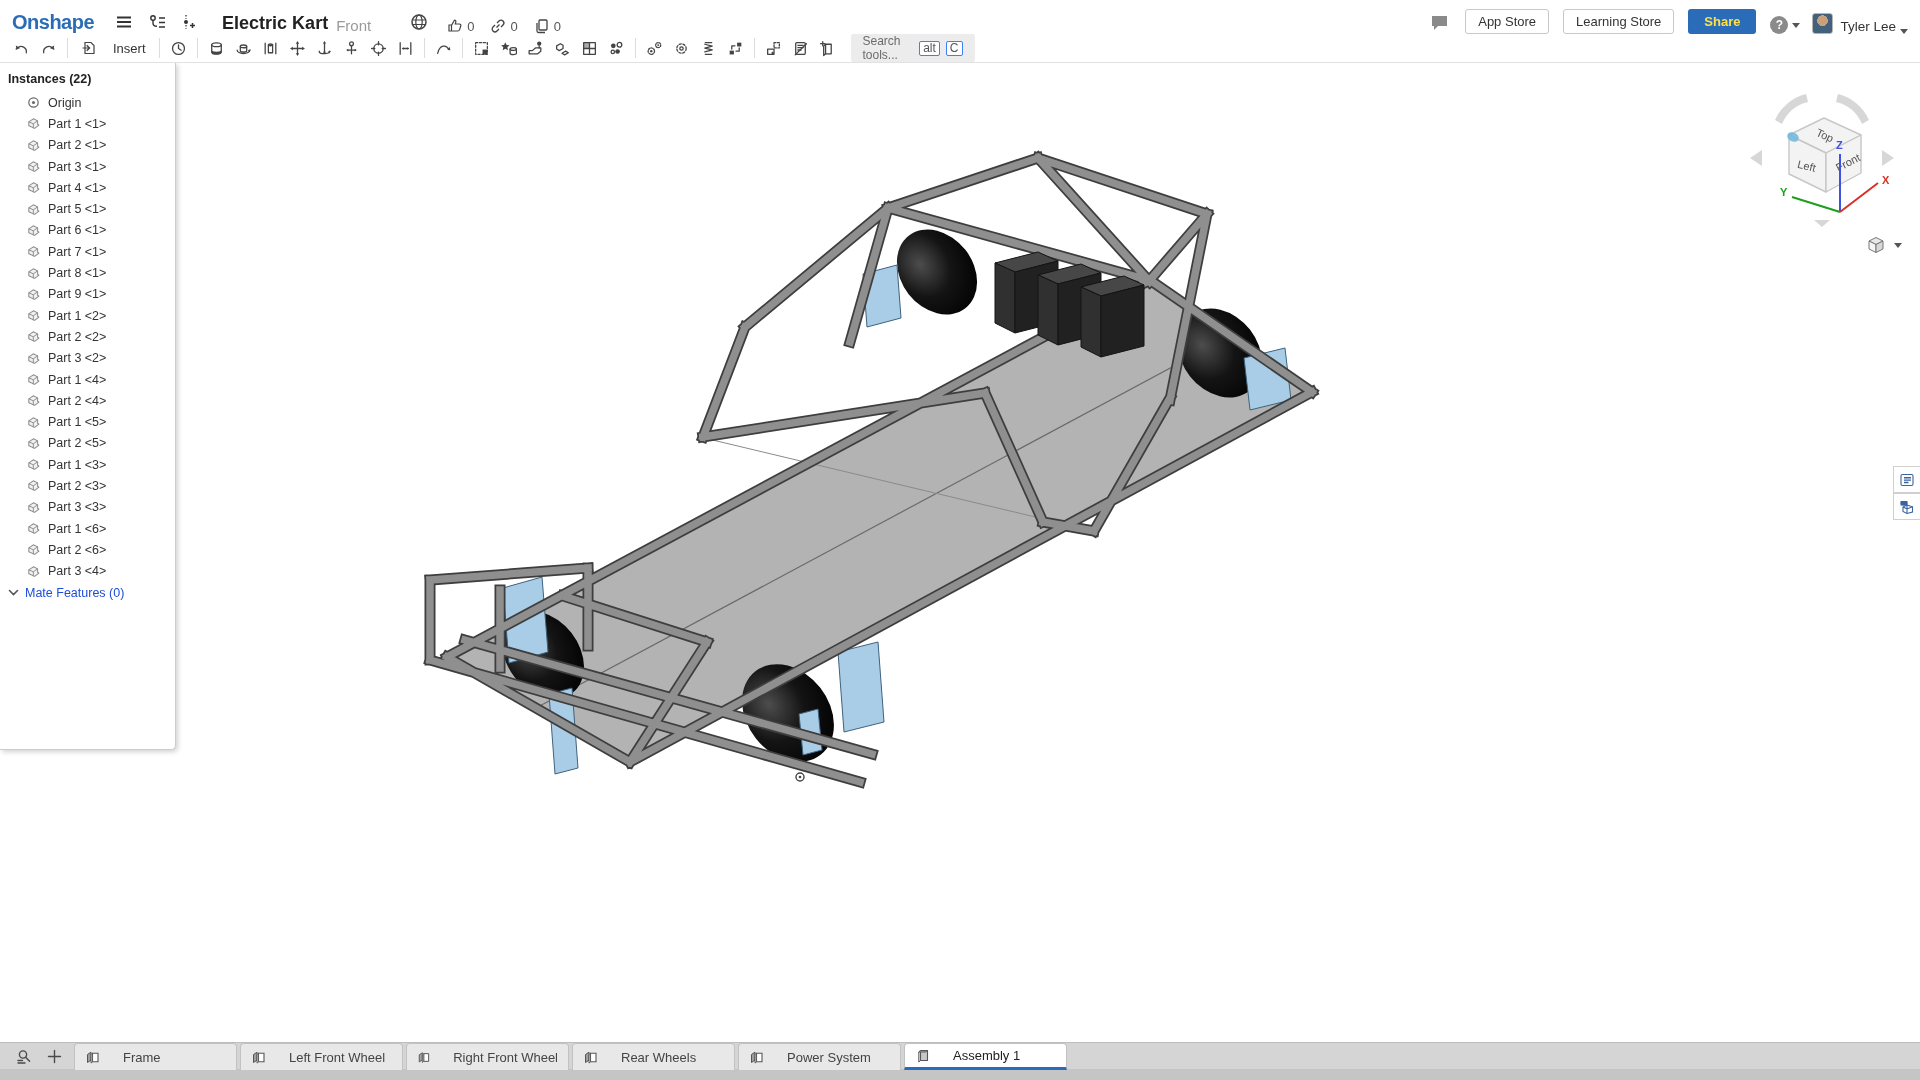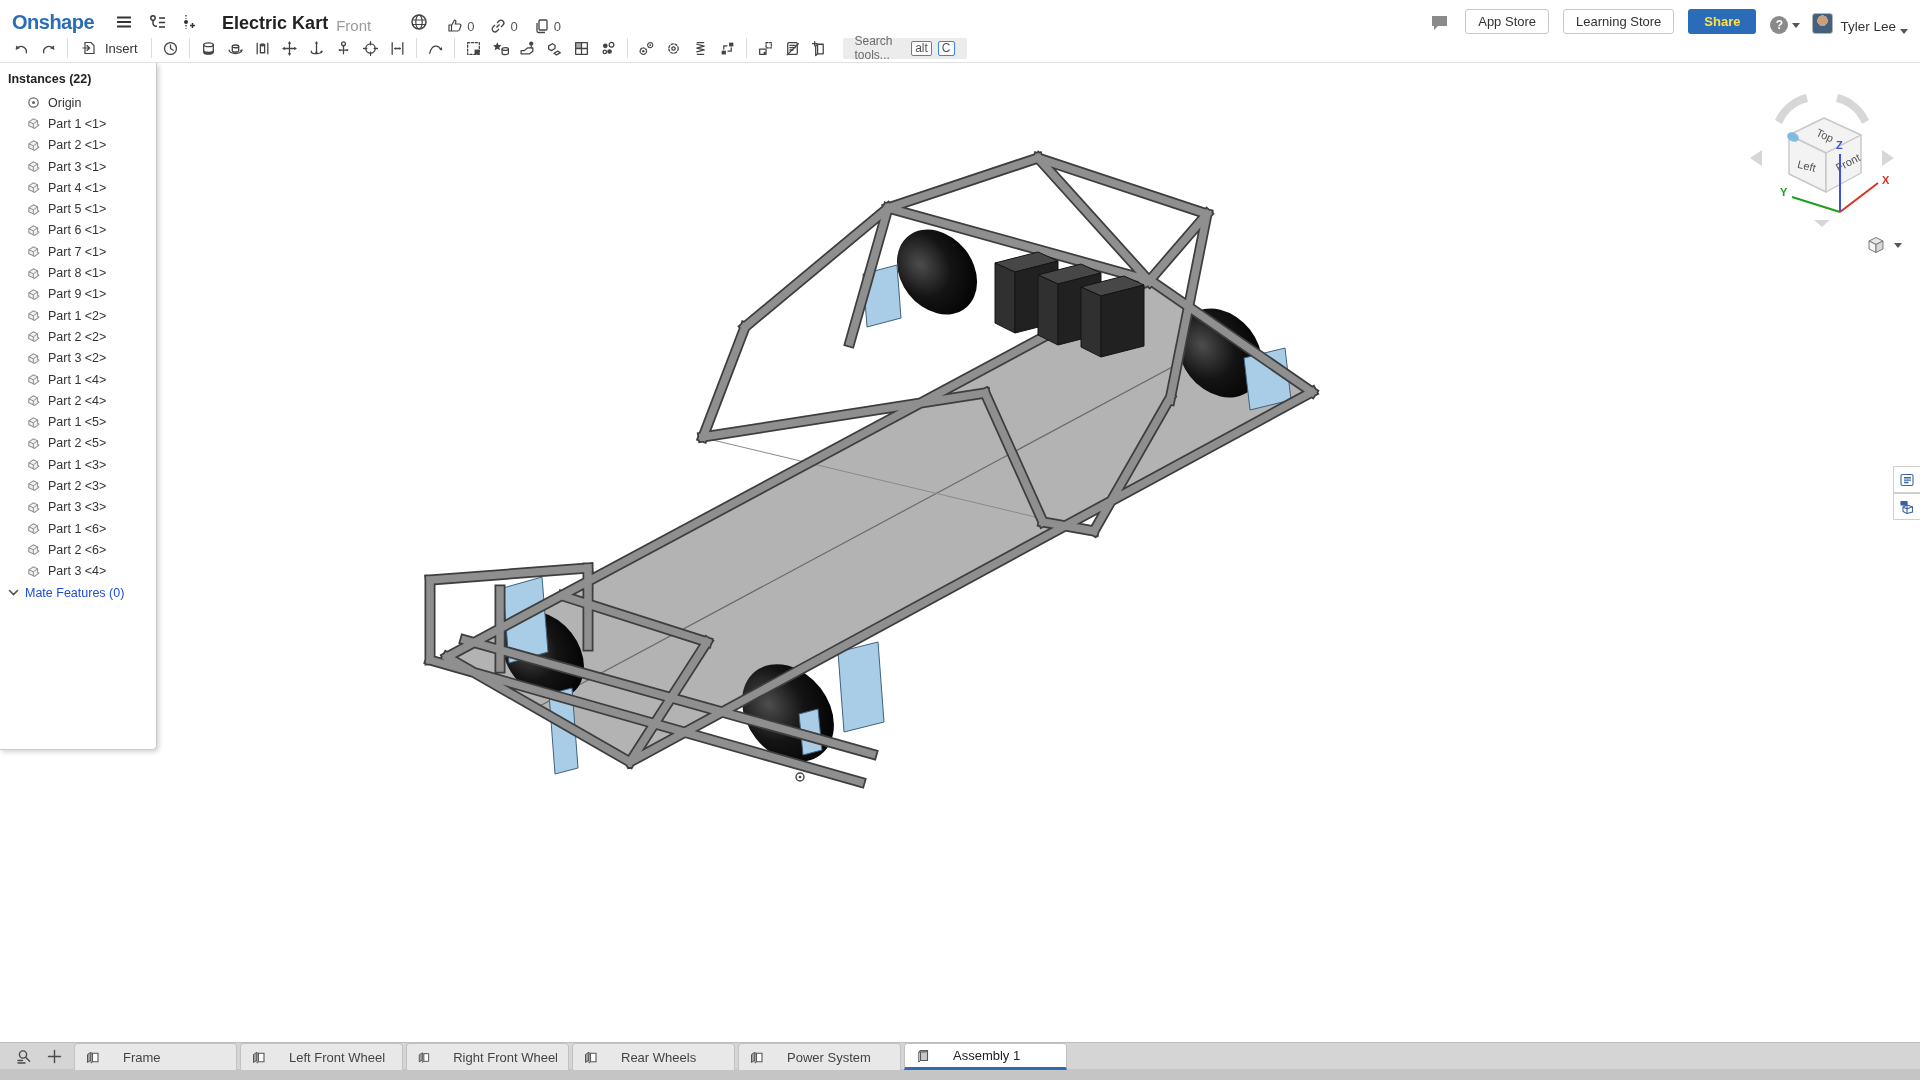--- a/index.html
+++ b/index.html
@@ -34,23 +34,23 @@
   .user-name { font-size:13.5px; color:#333; margin-left:7px; }
 
   
   .toolbar { position:absolute; top:34px; left:0; right:0; height:29px; background:#fff;
              border-bottom:1px solid #e2e2e2; display:flex; align-items:center; padding:0 8px; z-index:39; }
   .tb-icon { width:27px; height:26px; display:flex; align-items:center; justify-content:center;
              cursor:pointer; border-radius:2px; }
   .tb-icon svg * { stroke:#444; fill:none; stroke-width:1.2; stroke-linecap:round; stroke-linejoin:round; }
   .tb-icon svg .f { fill:#444; stroke:none; }
   .tb-sep { width:1px; height:20px; background:#dcdcdc; margin:0 5px; }
-  .insert-btn { display:flex; align-items:center; gap:8px; padding:0 8px; height:24px;
+  .insert-btn { display:flex; align-items:center; gap:16px; padding:0 8px; height:24px;
                 font-size:13px; color:#333; cursor:pointer; border-radius:2px; }
-  .search-tools { margin-left:10px; width:124px; height:21px; background:#ececec; border-radius:2px;
+  .search-tools { margin-left:10px; width:124px; height:28px; background:#ececec; border-radius:2px;
                   display:flex; align-items:center; padding:0 12px; font-size:12px; color:#6b6b6b;
                   cursor:text; }
   .search-tools kbd { font-family:"Liberation Sans",sans-serif; font-size:12px; color:#555;
                       background:#fff; border:1px solid #3b82f6; border-radius:2px;
                       padding:0 3px; margin-left:6px; line-height:13px; }
 
   
   .viewport { position:absolute; top:63px; left:0; right:0; bottom:38px; background:#fff; overflow:hidden; }
   .model-svg { position:absolute; left:0; top:-63px; width:1920px; height:1080px; pointer-events:none; }
 
@@ -64,21 +64,21 @@
                cursor:pointer; }
 
   
   .right-toggles { position:absolute; right:0; top:466px; display:flex; flex-direction:column; z-index:30; }
   .rt-btn { width:27px; height:27px; background:#fff; border:1px solid #d0d0d0; border-right:none;
             display:flex; align-items:center; justify-content:center; cursor:pointer; }
   .rt-btn svg * { stroke:#3b63a0; fill:none; stroke-width:1.1; }
   .rt-btn svg .f { fill:#3b63a0; stroke:none; }
 
   
-  .instances-panel { position:absolute; top:63px; left:0; width:157px; height:687px; background:#fff;
+  .instances-panel { position:absolute; top:63px; left:0; width:176px; height:687px; background:#fff;
                      border-right:1px solid #ccc; border-bottom:1px solid #ccc;
                      border-radius:0 0 5px 0; box-shadow:2px 2px 5px rgba(0,0,0,.18);
                      z-index:30; font-size:12.5px; color:#333; overflow:hidden; }
   .panel-header { padding:9px 8px 6px 8px; font-weight:bold; color:#222; }
   .inst-row { display:flex; align-items:center; height:21.3px; padding-left:26px; cursor:pointer; white-space:nowrap; }
   .inst-row svg { flex:0 0 auto; }
   .inst-label { margin-left:7px; }
   .mate-row { display:flex; align-items:center; height:22px; padding-left:8px; cursor:pointer; color:#1d4ed8; }
   .mate-row svg { margin-right:6px; }
 

